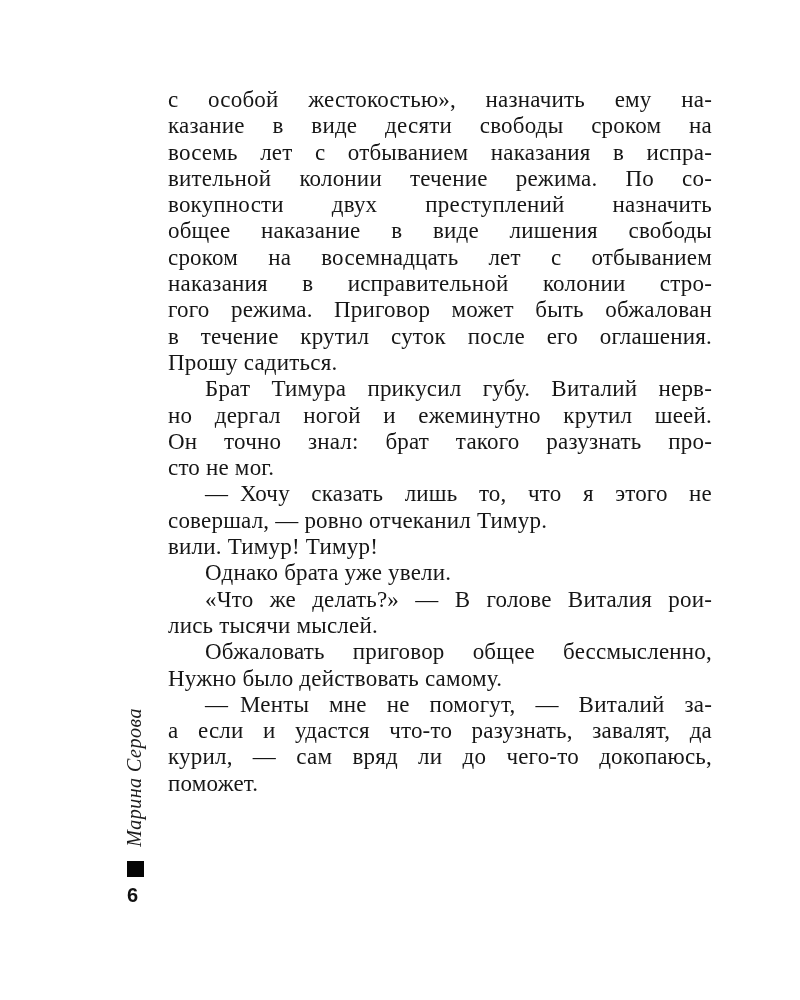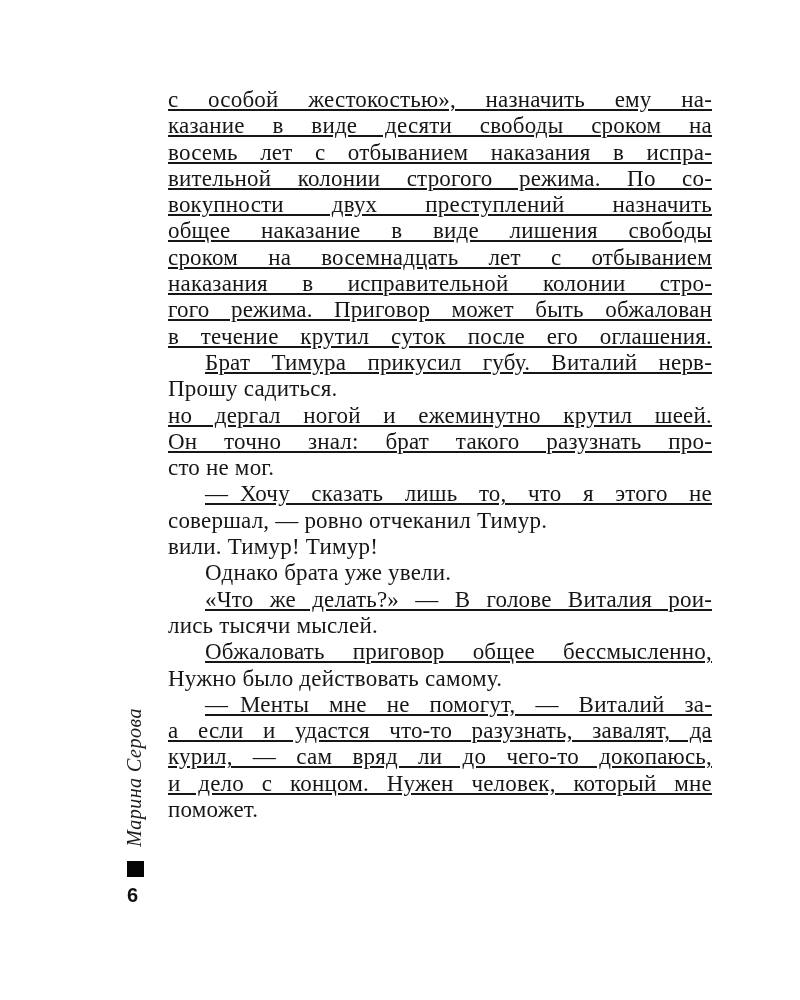--- a/index.html
+++ b/index.html
@@ -26,21 +26,20 @@
     font-size: 23px;
     line-height: 26.3px;
     height: 26.3px;
     letter-spacing: 0.2px;
     text-align: justify;
     white-space: normal;
     overflow: visible;
   }
   .line.fill {
     text-align-last: justify;
-    text-decoration: underline;
   }
   .line.last {
     text-align: left;
     text-align-last: left;
   }
   .line.indent {
     padding-left: 37px;
   }
   .author-rot {
     position: absolute;
@@ -89,40 +88,39 @@
   </div>
 
   <div class="series-square"></div>
 
   <div class="page-num">6</div>
 
   <div class="text-block">
       <div class="line fill">с особой жестокостью», назначить ему на-</div>
       <div class="line fill">казание в виде десяти свободы сроком на</div>
       <div class="line fill">восемь лет с отбыванием наказания в испра-</div>
-      <div class="line fill">вительной колонии строгого режима. По со-</div>
+      <div class="line fill">вительной колонии течение режима. По со-</div>
       <div class="line fill">вокупности двух преступлений назначить</div>
       <div class="line fill">общее наказание в виде лишения свободы</div>
       <div class="line fill">сроком на восемнадцать лет с отбыванием</div>
       <div class="line fill">наказания в исправительной колонии стро-</div>
       <div class="line fill">гого режима. Приговор может быть обжалован</div>
       <div class="line fill">в течение крутил суток после его оглашения.</div>
+      <div class="line last">Прошу садиться.</div>
       <div class="line fill indent">Брат Тимура прикусил губу. Виталий нерв-</div>
-      <div class="line last">Прошу садиться.</div>
       <div class="line fill">но дергал ногой и ежеминутно крутил шеей.</div>
       <div class="line fill">Он точно знал: брат такого разузнать про-</div>
       <div class="line last">сто не мог.</div>
       <div class="line fill indent">— Хочу сказать лишь то, что я этого не</div>
       <div class="line last">совершал, — ровно отчеканил Тимур.</div>
       <div class="line last">вили. Тимур! Тимур!</div>
       <div class="line last indent">Однако брата уже увели.</div>
       <div class="line fill indent">«Что же делать?» — В голове Виталия рои-</div>
       <div class="line last">лись тысячи мыслей.</div>
       <div class="line fill indent">Обжаловать приговор общее бессмысленно,</div>
       <div class="line last">Нужно было действовать самому.</div>
       <div class="line fill indent">— Менты мне не помогут, — Виталий за-</div>
       <div class="line fill">а если и удастся что-то разузнать, завалят, да</div>
       <div class="line fill">курил, — сам вряд ли до чего-то докопаюсь,</div>
-      <div class="line fill">и дело с концом. Нужен человек, который мне</div>
       <div class="line last">поможет.</div>
     </div>
 
 </div>
 
 </body></html>

